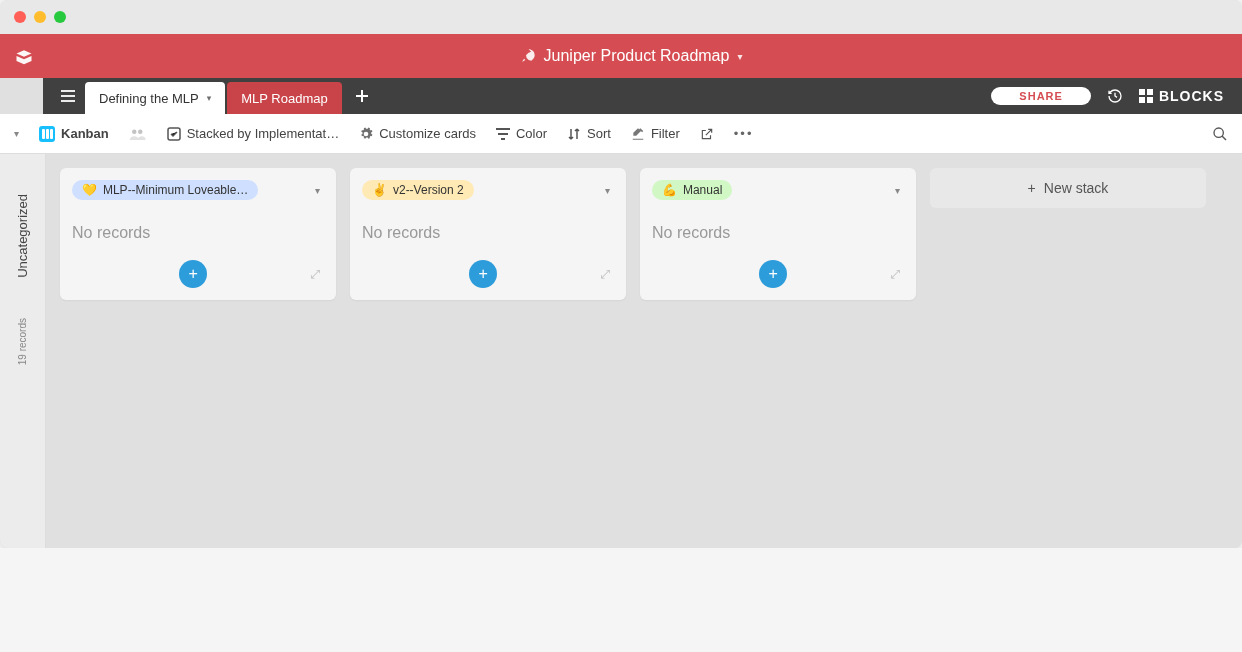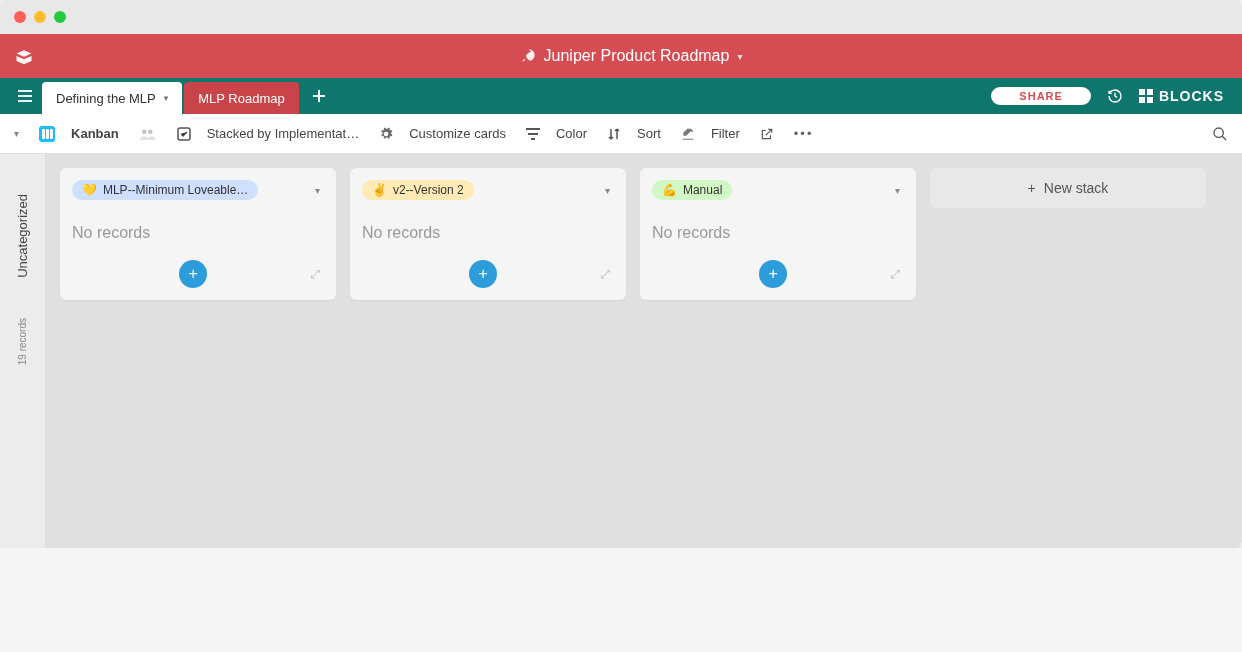--- a/index.html
+++ b/index.html
@@ -15,34 +15,34 @@
 .header-left { display: flex; align-items: center; }
 .app-icon { width: 20px; height: 20px; }
 .header-center { flex: 1; display: flex; justify-content: center; align-items: center; gap: 8px; font-size: 16px; font-weight: 500;}
 .header-center .caret { font-size: 10px; opacity: .85; }
 .header-right { display: flex; align-items: center; gap: 16px; }
 .help { font-size: 11px; letter-spacing: 1px; font-weight: 600; display:flex; align-items:center; gap:6px;}
 .help-q { width:16px; height:16px; border-radius:50%; background:#fff; color:#d54d52; font-size:11px; font-weight:700; display:flex; align-items:center; justify-content:center;}
 .avatar { width: 26px; height: 26px; border-radius: 50%; background: #24b35f; display:flex; align-items:center; justify-content:center;}
 .avatar svg { width:16px; height:16px; fill:#fff;}
 
-.tabbar { height: 36px; background: #0f766e; display: flex; align-items: flex-end; padding: 0 10px; gap: 2px; }
+.tabbar { height: 36px; background: #404040; display: flex; align-items: flex-end; padding: 0 10px; gap: 2px; margin-left: 43px; }
 .menu-icon { color:#fff; padding: 8px; align-self:center; opacity:.9;}
 .tab { height: 32px; padding: 0 14px; display: flex; align-items: center; gap: 8px; border-radius: 4px 4px 0 0; font-size: 13px; cursor:pointer;}
 .tab.active { background: #fff; color: #333; font-weight: 500;}
 .tab.inactive { background: #c94449; color: #fff; }
 .tab .caret { font-size: 9px; opacity:.7;}
 .tab-add { color:#fff; padding: 0 12px; align-self:center; font-size:16px;}
 .tabbar-spacer { flex:1; }
 .share-btn { background:#fff; color:#d54d52; font-size:11px; font-weight:700; letter-spacing:1px; padding:3px 28px; border-radius:12px; align-self:center; margin-right:14px;}
 .tb-icon { color:#fff; align-self:center; margin-right:14px; font-size:14px;}
 .blocks { color:#fff; font-size:14px; letter-spacing:1px; font-weight:700; display:flex; align-items:center; gap:6px; align-self:center; margin-right:8px;}
 
 .toolbar { height: 40px; background: #fff; border-bottom: 1px solid #ddd; display: flex; align-items: center; padding: 0 14px; gap: 20px; color:#444; font-size:13px;}
-.tool-item { display:flex; align-items:center; gap:16px; cursor:pointer;}
+.tool-item { display:flex; align-items:center; gap:6px; cursor:pointer;}
 .tool-item.bold { font-weight:600;}
 .kanban-icon { width:16px; height:16px; background:#18bfff; border-radius:3px; display:flex; align-items:center; justify-content:center;}
 .kanban-icon::before { content:""; width:3px; height:10px; background:#fff; box-shadow: -4px 0 0 #fff, 4px 0 0 #fff; border-radius:1px;}
 .collab-icon { width:18px; height:14px; opacity:.5;}
 .toolbar-spacer { flex:1; }
 
 .board { flex:1; background:#e0e0e0; display:flex; overflow:hidden;}
 .sidebar { width:46px; background:#ececec; border-right:1px solid #ddd; display:flex; flex-direction:column; align-items:center; padding-top:30px;}
 .sidebar .vtext { writing-mode: vertical-rl; transform: rotate(180deg); font-size:12px; color:#555; padding:10px 0;}
 .sidebar .vtext.big { font-weight:500; font-size:13px; color:#444;}

